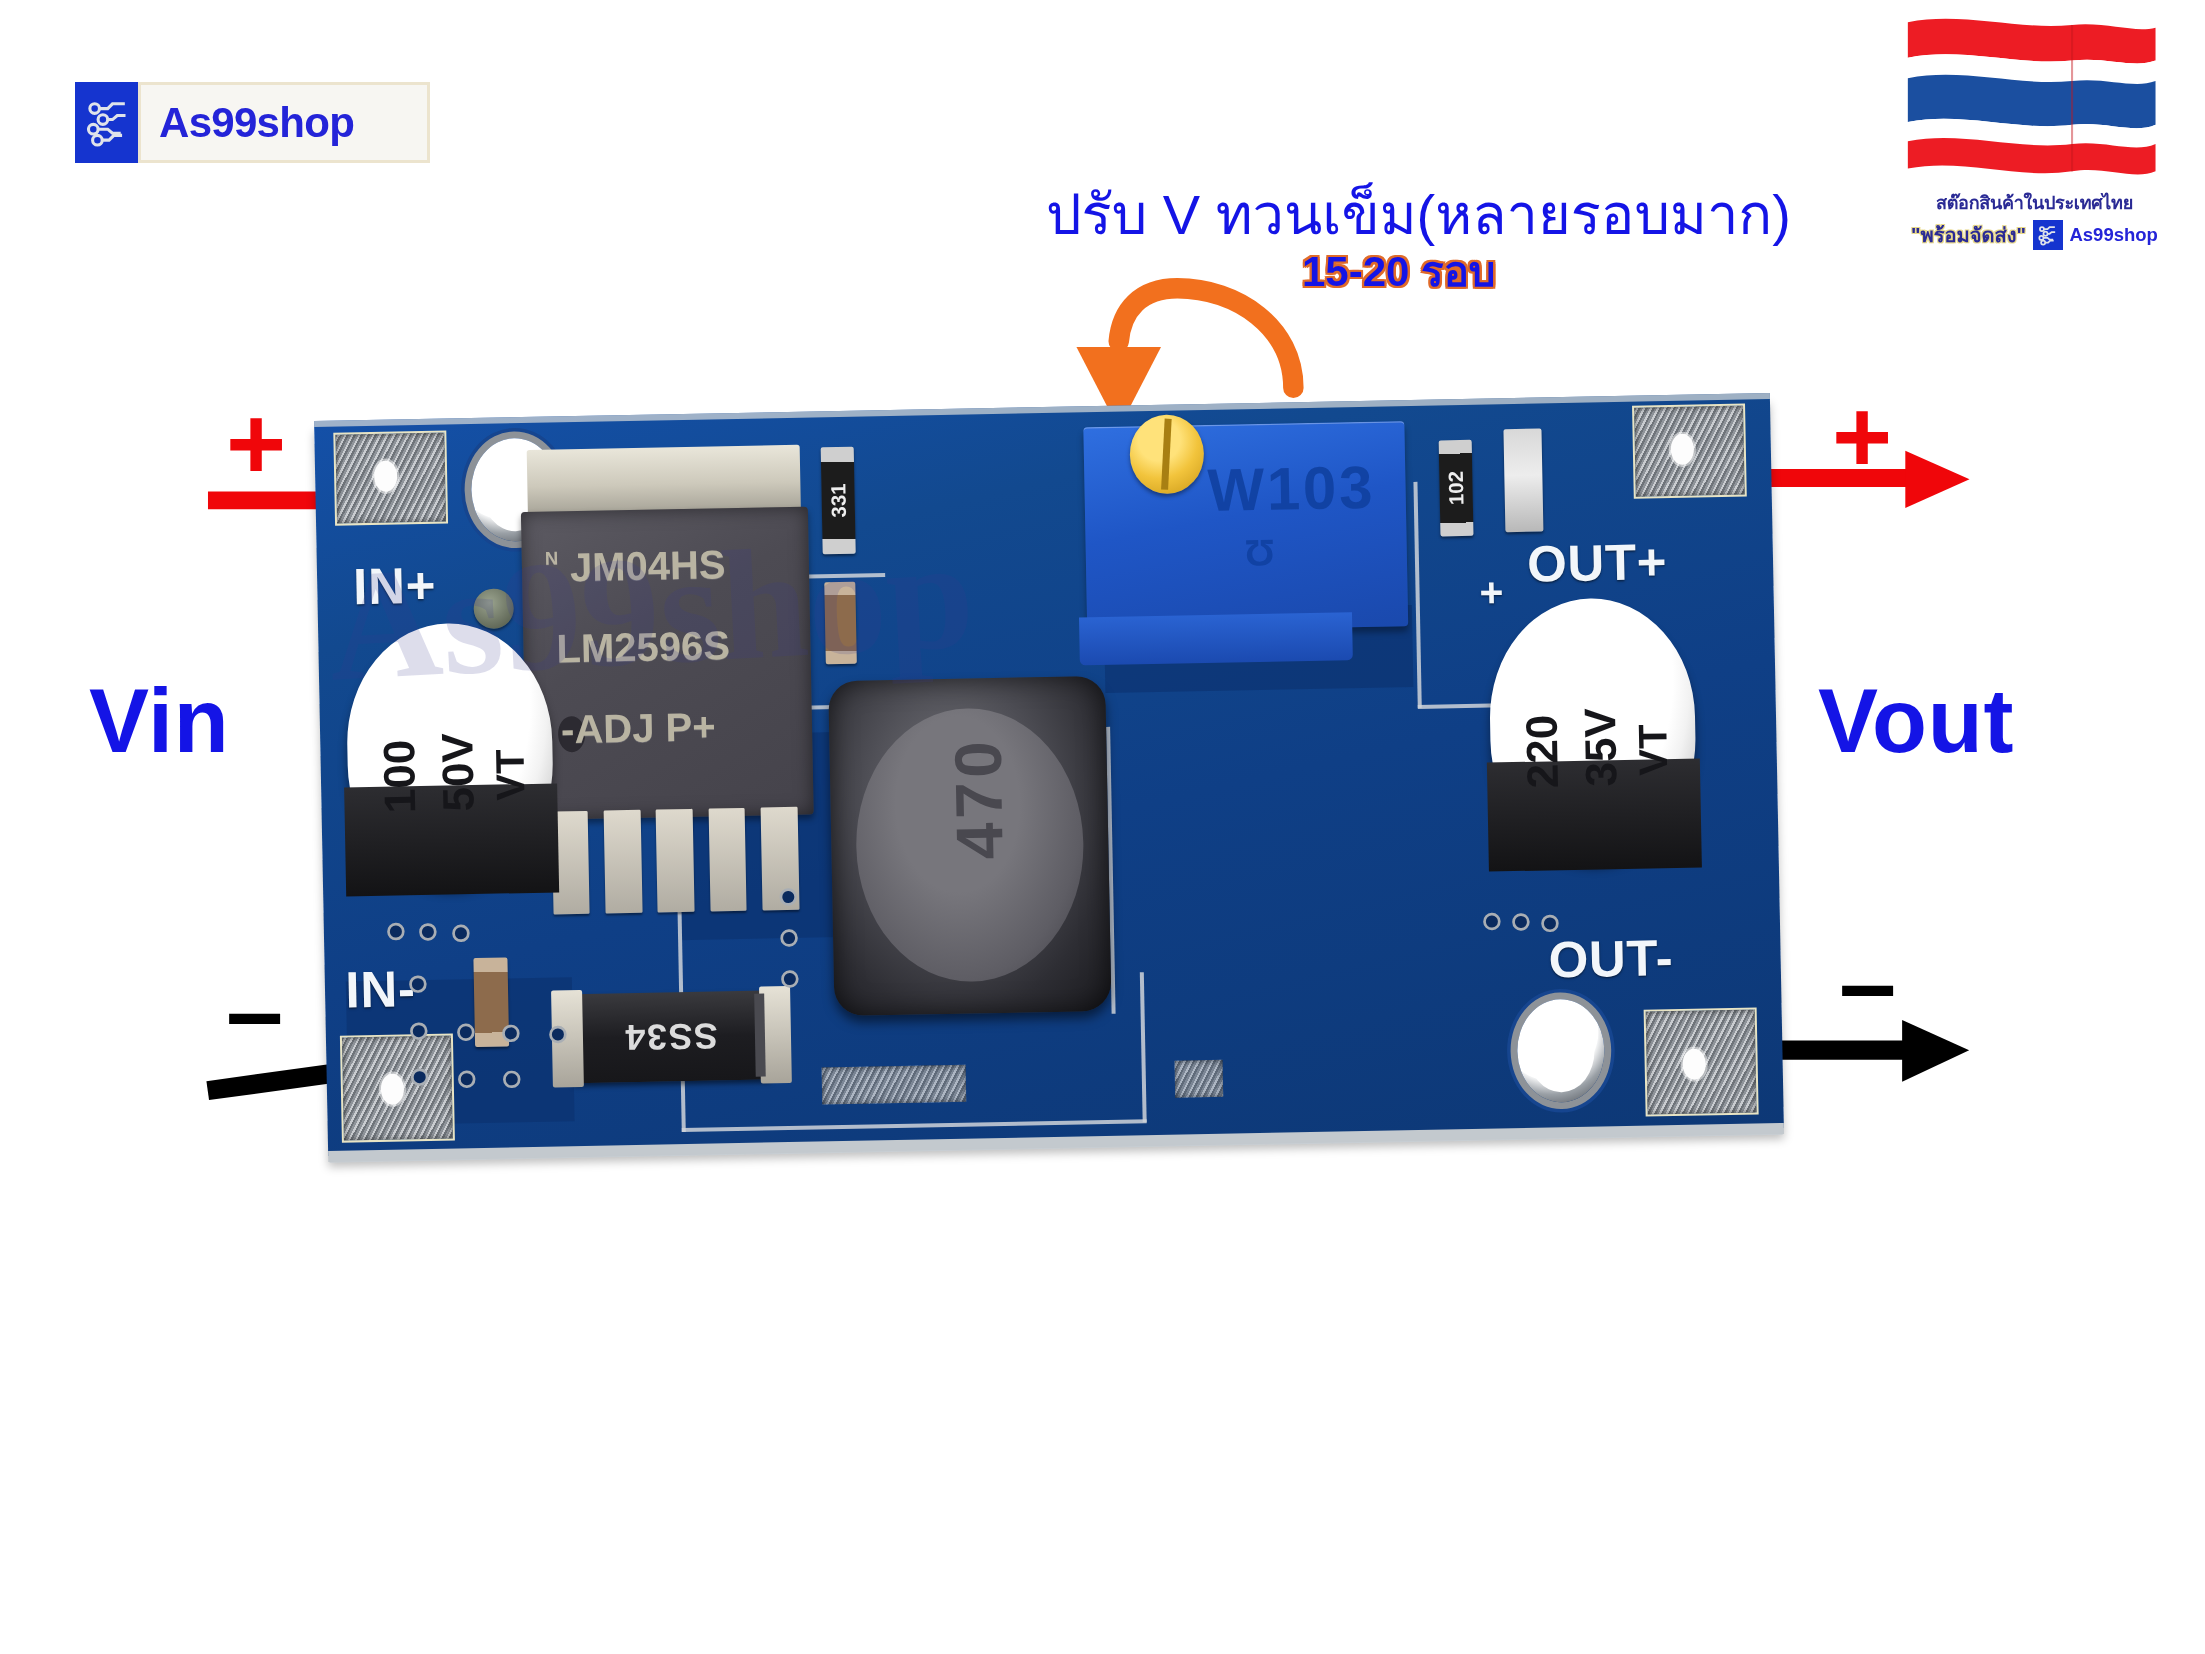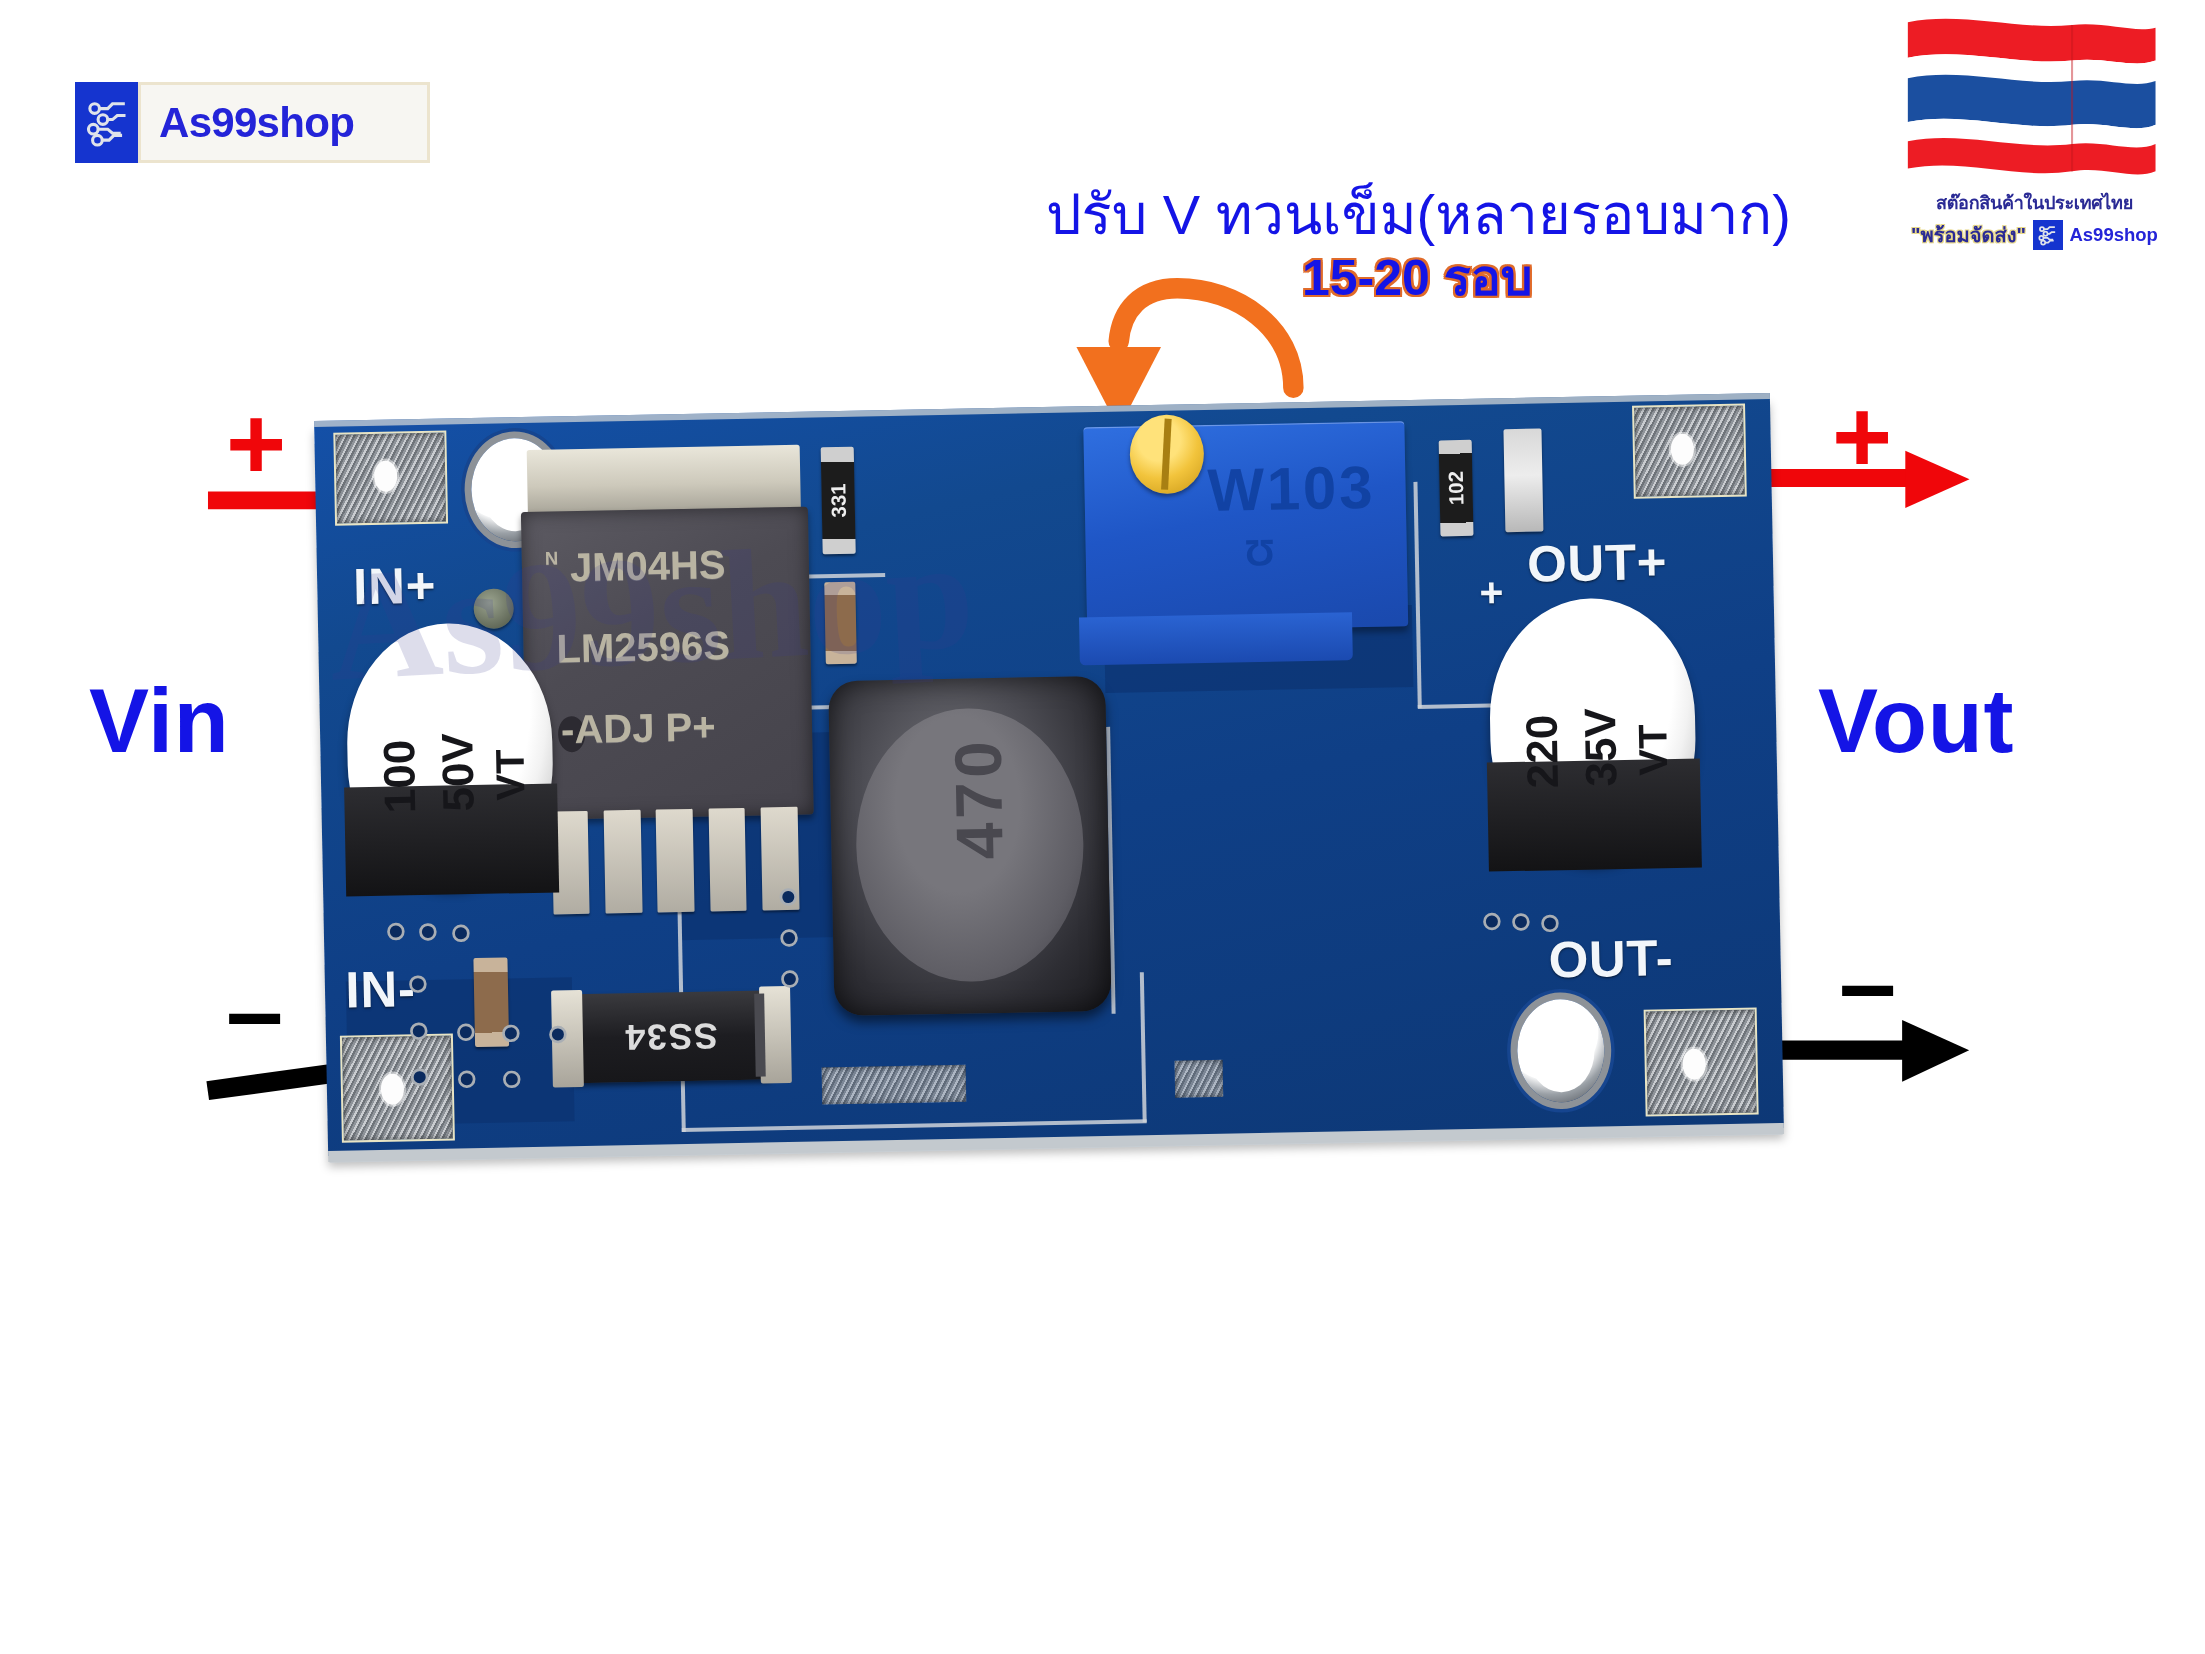--- a/index.html
+++ b/index.html
@@ -18,21 +18,21 @@
   #flag-badge .flagwrap{width:260px;height:185px;margin-left:9.6px;}
   #flag-badge .cap1{font-size:18px;color:#2a2a95;font-weight:700;text-align:center;margin-top:-4.1px;letter-spacing:-0.3px;}
   #flag-badge .cap2row{display:flex;align-items:center;justify-content:center;gap:6.8px;margin-top:2.7px;}
   #flag-badge .cap2{font-size:20px;font-weight:700;color:#2a2a95;
        text-shadow:-1.1px -1.1px 0 #e8d98a,1.1px -1.1px 0 #e8d98a,-1.1px 1.1px 0 #e8d98a,1.1px 1.1px 0 #e8d98a;}
   #flag-badge .minimark{width:30px;height:30px;background:#1534cf;display:flex;align-items:center;justify-content:center;}
   #flag-badge .mininame{font-size:18.5px;font-weight:700;color:#2424d8;}
 
   
   #annot-line1{left:1046px;top:170px;font-size:56px;color:#1414e6;font-weight:400;white-space:nowrap;}
-  #annot-line2{left:1302px;top:238px;font-size:50px;font-weight:700;color:#1414e6;white-space:nowrap;
+  #annot-line2{left:1302px;top:238px;font-size:42px;font-weight:700;color:#1414e6;white-space:nowrap;
        text-shadow:-2.1px -2.1px 0 #e06b2a,2.1px -2.1px 0 #e06b2a,-2.1px 2.1px 0 #e06b2a,2.1px 2.1px 0 #e06b2a,
                     0 -2.1px 0 #e06b2a,0 2.1px 0 #e06b2a,-2.1px 0 0 #e06b2a,2.1px 0 0 #e06b2a;}
   #orange-arrow{left:1053px;top:246px;width:287px;height:191px;}
 
   
   .pol{font-weight:700;line-height:0.8;}
   #plus-in{left:226px;top:403px;font-size:103px;color:#f0060a;}
   #minus-in{left:226px;top:971px;font-size:103px;color:#000;}
   #plus-out{left:1832px;top:396px;font-size:103px;color:#f0060a;}
   #minus-out{left:1839px;top:943px;font-size:103px;color:#000;}

